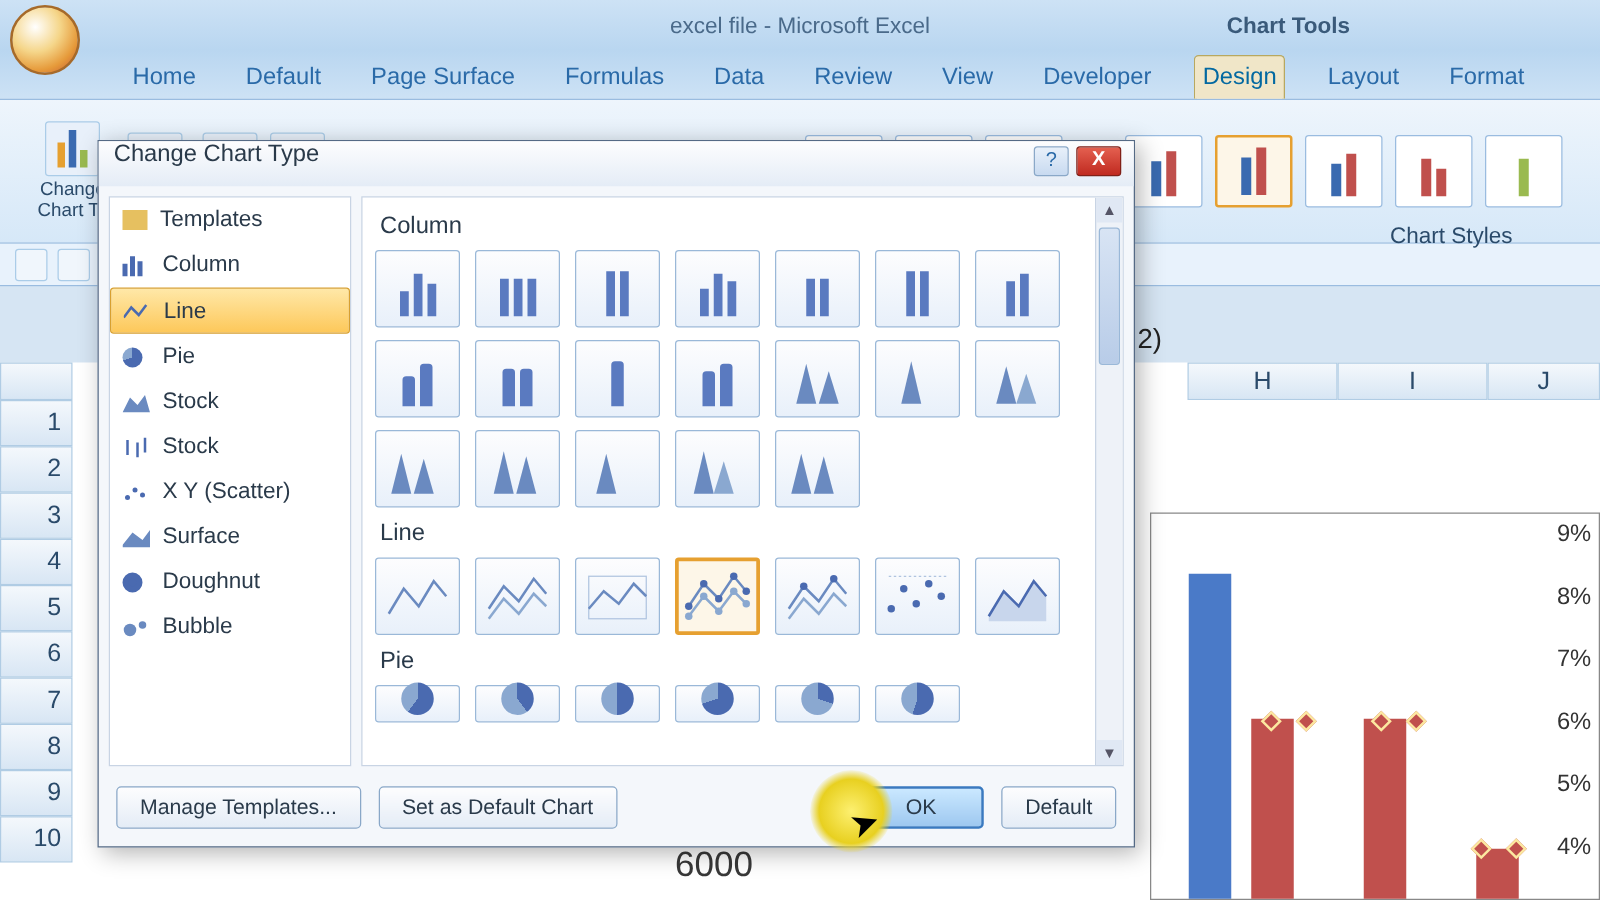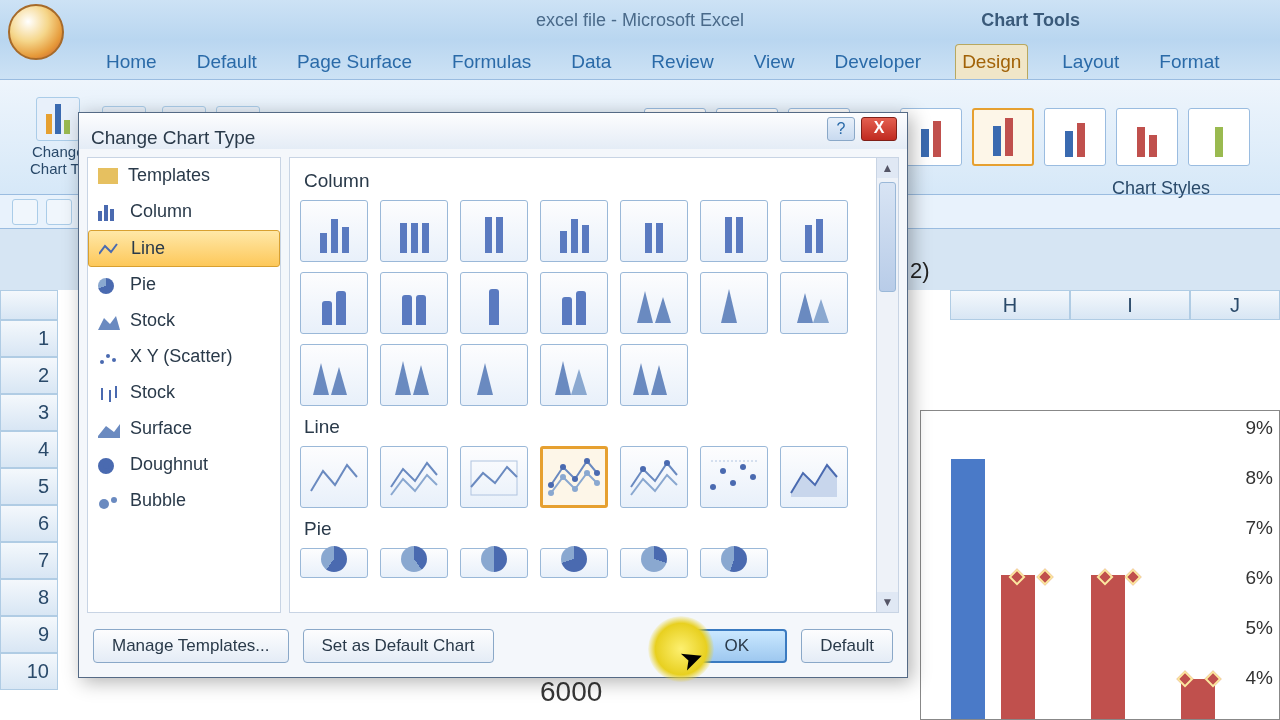--- a/index.html
+++ b/index.html
@@ -7,21 +7,21 @@
 
 
 .title-bar { height: 40px; background: linear-gradient(#cde2f5,#b9d6f0); display: flex; align-items: center; padding-left: 38px; font-size: 18px; color: #4a6a8a; }
 .title-bar .center { position: absolute; left: 50%; transform: translateX(-50%); }
 .title-bar .right { position: absolute; right: 200px; font-weight: 600; color: #3a5a7a; }
 .office-btn { position: absolute; left: 8px; top: 4px; width: 56px; height: 56px; border-radius: 50%; background: radial-gradient(circle at 35% 30%, #fff, #f5d68a 40%, #e69a3a 70%, #c05030); border: 2px solid #a66a2a; z-index: 5; }
 
 
 .ribbon-tabs { height: 40px; display: flex; align-items: flex-end; gap: 28px; padding-left: 100px; background: linear-gradient(#b9d6f0,#cde2f5); border-bottom: 1px solid #9abce0; }
 .tab { color: #2a6aa8; font-size: 19px; padding: 6px 6px; cursor: pointer; }
-.tab.active { background: #f0e6c8; border: 1px solid #b8a860; border-bottom: none; border-radius: 4px 4px 0 0; color: #a16207; }
+.tab.active { background: #f0e6c8; border: 1px solid #b8a860; border-bottom: none; border-radius: 4px 4px 0 0; color: #0369a1; }
 
 
 .ribbon-content { height: 115px; background: linear-gradient(#eef5fc,#d6e8f8); display: flex; align-items: center; padding: 6px 30px; gap: 10px; border-bottom: 1px solid #9abce0; }
 .rb-group { display: flex; flex-direction: column; align-items: center; gap: 2px; color: #2a4a6a; font-size: 15px; }
 .rb-icon { width: 44px; height: 44px; background: #e8f0fa; border: 1px solid #aacce8; border-radius: 3px; display: flex; align-items: flex-end; justify-content: center; gap: 3px; padding-bottom: 6px; }
 .chart-styles { margin-left: auto; display: flex; gap: 10px; }
 .style-thumb { width: 62px; height: 58px; background: #fff; border: 1px solid #9abce0; border-radius: 3px; display: flex; align-items: flex-end; justify-content: center; gap: 4px; padding-bottom: 8px; }
 .style-thumb.selected { border: 2px solid #e6a030; background: #fdf6e8; }
 .bar-s { width: 8px; background: #3a6ab0; }
 .bar-r { width: 8px; background: #c0504d; }
@@ -43,21 +43,21 @@
 
 
 .bg-chart { position: absolute; right: 0; top: 410px; width: 360px; height: 310px; background: #fff; border: 1px solid #888; }
 .bg-chart .ylab { position: absolute; right: 6px; font-size: 19px; color: #333; }
 .bg-chart .bar { position: absolute; bottom: 0; width: 34px; background: #c0504d; }
 .bg-chart .marker { position: absolute; width: 12px; height: 12px; background: #c0504d; border: 2px solid #fce8a0; transform: rotate(45deg); }
 .big-num { position: absolute; top: 676px; left: 540px; font-size: 28px; color: #383838; }
 
 
 .dialog { position: absolute; left: 78px; top: 112px; width: 830px; height: 566px; background: #f4f7fb; border: 1px solid #556a85; box-shadow: 4px 4px 18px rgba(0,0,0,.3); }
-.dlg-titlebar { height: 36px; background: linear-gradient(#fdfdfe,#e4ecf6); display: flex; align-items: flex-end; padding-left: 12px; font-size: 19px; color: #2a3a4a; position: relative; }
+.dlg-titlebar { height: 36px; background: linear-gradient(#fdfdfe,#e4ecf6); display: flex; align-items: flex-start; padding-left: 12px; font-size: 19px; color: #2a3a4a; position: relative; }
 .dlg-titlebar .help { position: absolute; right: 52px; top: 4px; width: 28px; height: 24px; background: linear-gradient(#e8f0fa,#c8daf0); border: 1px solid #8aa8c8; border-radius: 3px; text-align: center; color: #2a6aa8; font-size: 16px; line-height: 22px; }
 .dlg-titlebar .close { position: absolute; right: 10px; top: 4px; width: 36px; height: 24px; background: linear-gradient(#e46050,#c02a20); border: 1px solid #802018; border-radius: 3px; text-align: center; color: #fff; font-size: 16px; line-height: 20px; font-weight: bold; }
 
 .dlg-body { display: flex; height: 472px; }
 .cat-list { width: 194px; border: 1px solid #c8d4e4; margin: 8px; background: #fff; }
 .cat-item { display: flex; align-items: center; gap: 10px; padding: 7px 10px; font-size: 18px; color: #2a3a4a; cursor: pointer; border-bottom: 1px solid transparent; }
 .cat-item.selected { background: linear-gradient(#ffe8a8,#fdc85a); border: 1px solid #d8a030; border-radius: 3px; }
 .cat-icon { width: 22px; height: 18px; display: flex; align-items: flex-end; gap: 2px; }
 .cat-icon span { width: 4px; background: #4a6ab0; }
 
@@ -255,36 +255,36 @@
           <span class="cat-icon">
             <svg width="22" height="16">
               <polygon points="0,16 6,4 12,10 18,2 22,16" fill="#6a8ac0"></polygon>
             </svg>
           </span>
           <span>Stock</span>
         </div>
       <div class="cat-item">
           <span class="cat-icon">
             <svg width="22" height="16">
+              <line x1="4" y1="2" x2="4" y2="14" stroke="#4a6ab0" stroke-width="2"></line>
+              <line x1="12" y1="4" x2="12" y2="16" stroke="#4a6ab0" stroke-width="2"></line>
+              <line x1="18" y1="0" x2="18" y2="12" stroke="#4a6ab0" stroke-width="2"></line>
+            </svg>
+          </span>
+          <span>Stock</span>
+        </div>
+      <div class="cat-item">
+          <span class="cat-icon">
+            <svg width="22" height="16">
               <circle cx="4" cy="12" r="2" fill="#4a6ab0"></circle>
               <circle cx="10" cy="6" r="2" fill="#4a6ab0"></circle>
               <circle cx="16" cy="10" r="2" fill="#4a6ab0"></circle>
             </svg>
           </span>
           <span>X Y (Scatter)</span>
-        </div>
-      <div class="cat-item">
-          <span class="cat-icon">
-            <svg width="22" height="16">
-              <line x1="4" y1="2" x2="4" y2="14" stroke="#4a6ab0" stroke-width="2"></line>
-              <line x1="12" y1="4" x2="12" y2="16" stroke="#4a6ab0" stroke-width="2"></line>
-              <line x1="18" y1="0" x2="18" y2="12" stroke="#4a6ab0" stroke-width="2"></line>
-            </svg>
-          </span>
-          <span>Stock</span>
         </div>
       <div class="cat-item">
           <span class="cat-icon">
             <svg width="22" height="16">
               <polygon points="0,14 8,4 16,10 22,2 22,16 0,16" fill="#6a8ac0"></polygon>
             </svg>
           </span>
           <span>Surface</span>
         </div>
       <div class="cat-item">

